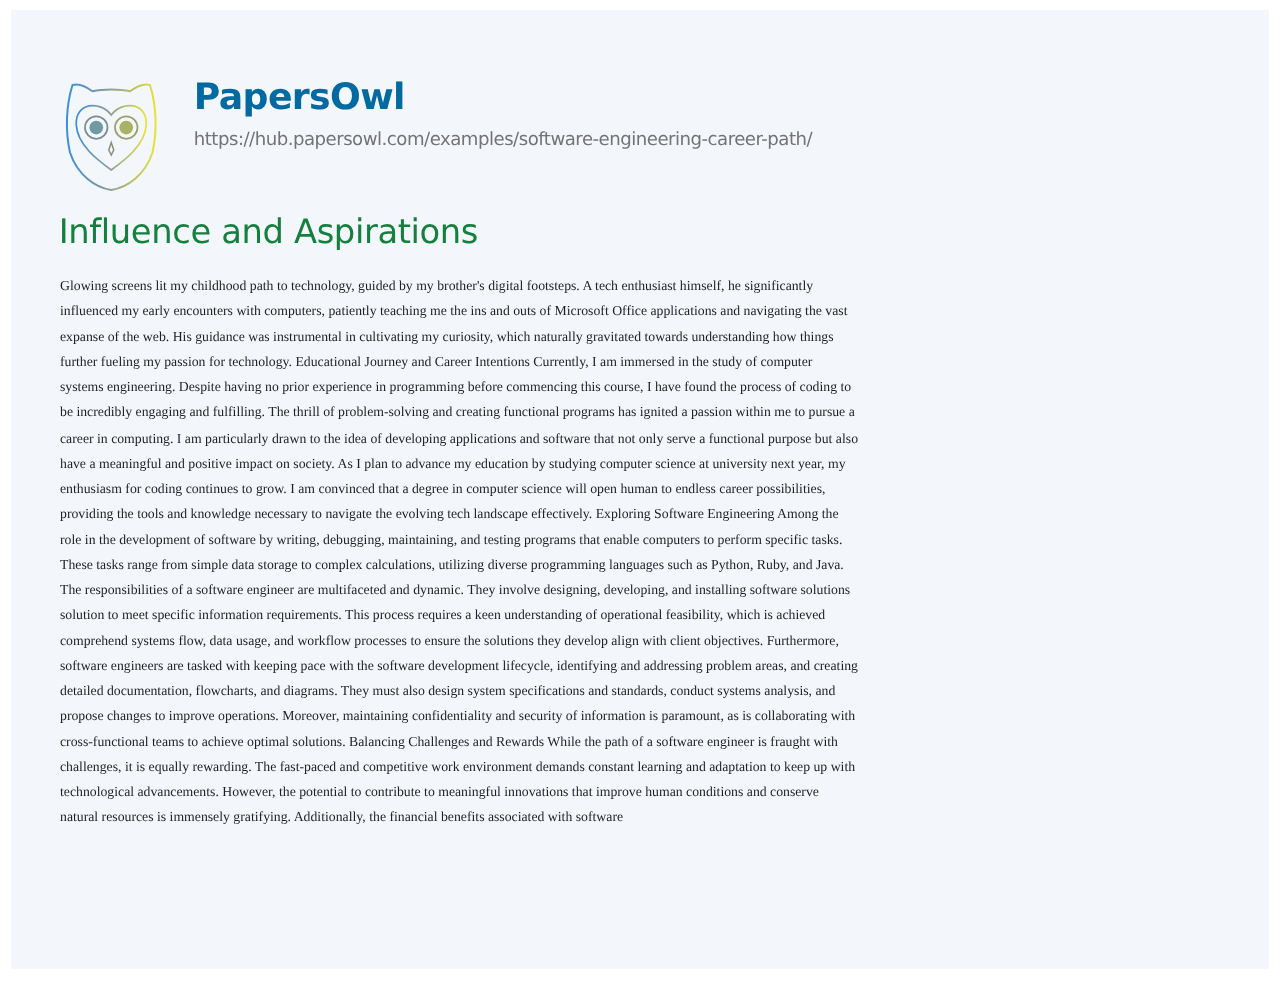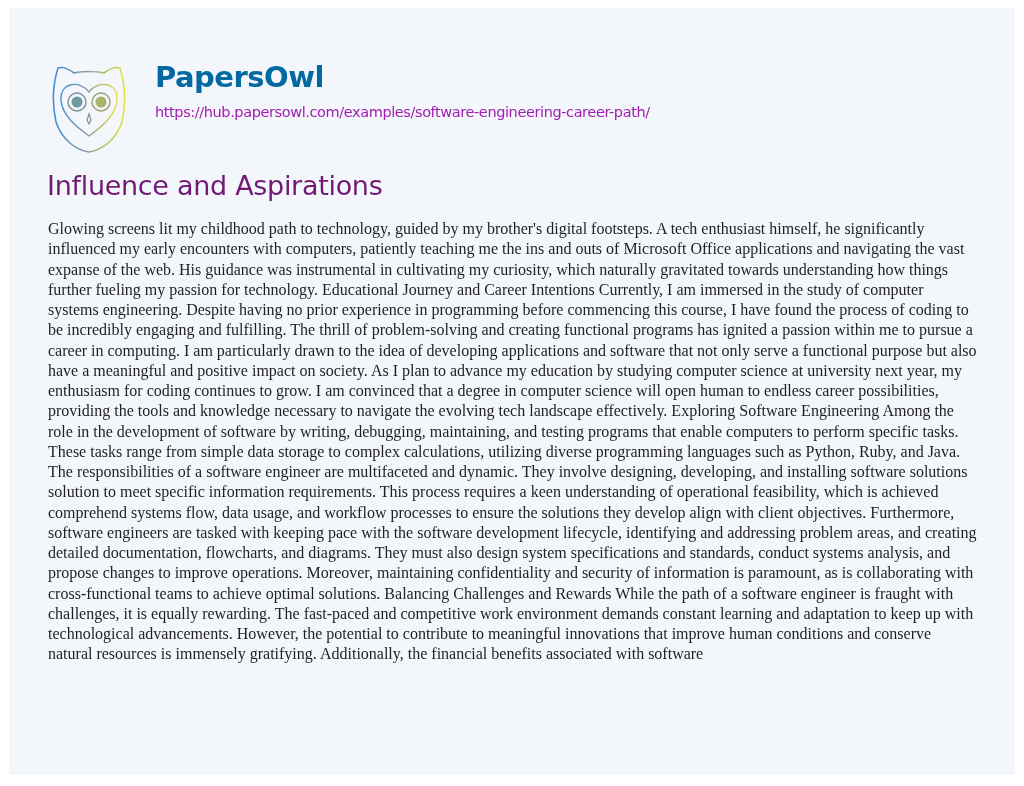--- a/index.html
+++ b/index.html
@@ -36,45 +36,45 @@
       color: #0369a1;
       white-space: nowrap;
     }
     .source-url {
       position: absolute;
       left: 155px;
       top: 104px;
       font-family: "DejaVu Sans", sans-serif;
       font-size: 14.5px;
       letter-spacing: -0.4px;
-      color: #a21caf;
+      color: #737373;
       white-space: nowrap;
       text-decoration: none;
     }
     .doc-title {
       position: absolute;
       left: 47px;
       top: 170px;
       margin: 0;
       font-family: "DejaVu Sans", sans-serif;
       font-weight: normal;
       font-size: 27px;
       letter-spacing: -0.3px;
-      color: #701a75;
+      color: #15803d;
       white-space: nowrap;
       text-align: right;
     }
     .doc-body {
       position: absolute;
       left: 48px;
       top: 219px;
       width: 960px;
       margin: 0;
       font-family: "Liberation Serif", serif;
-      font-size: 16px;
+      font-size: 11px;
       line-height: 20.25px;
       color: #1f1f1f;
     }
     .doc-body .line {
       display: block;
       white-space: nowrap;
     }
   </style>
 </head>
 <body>

